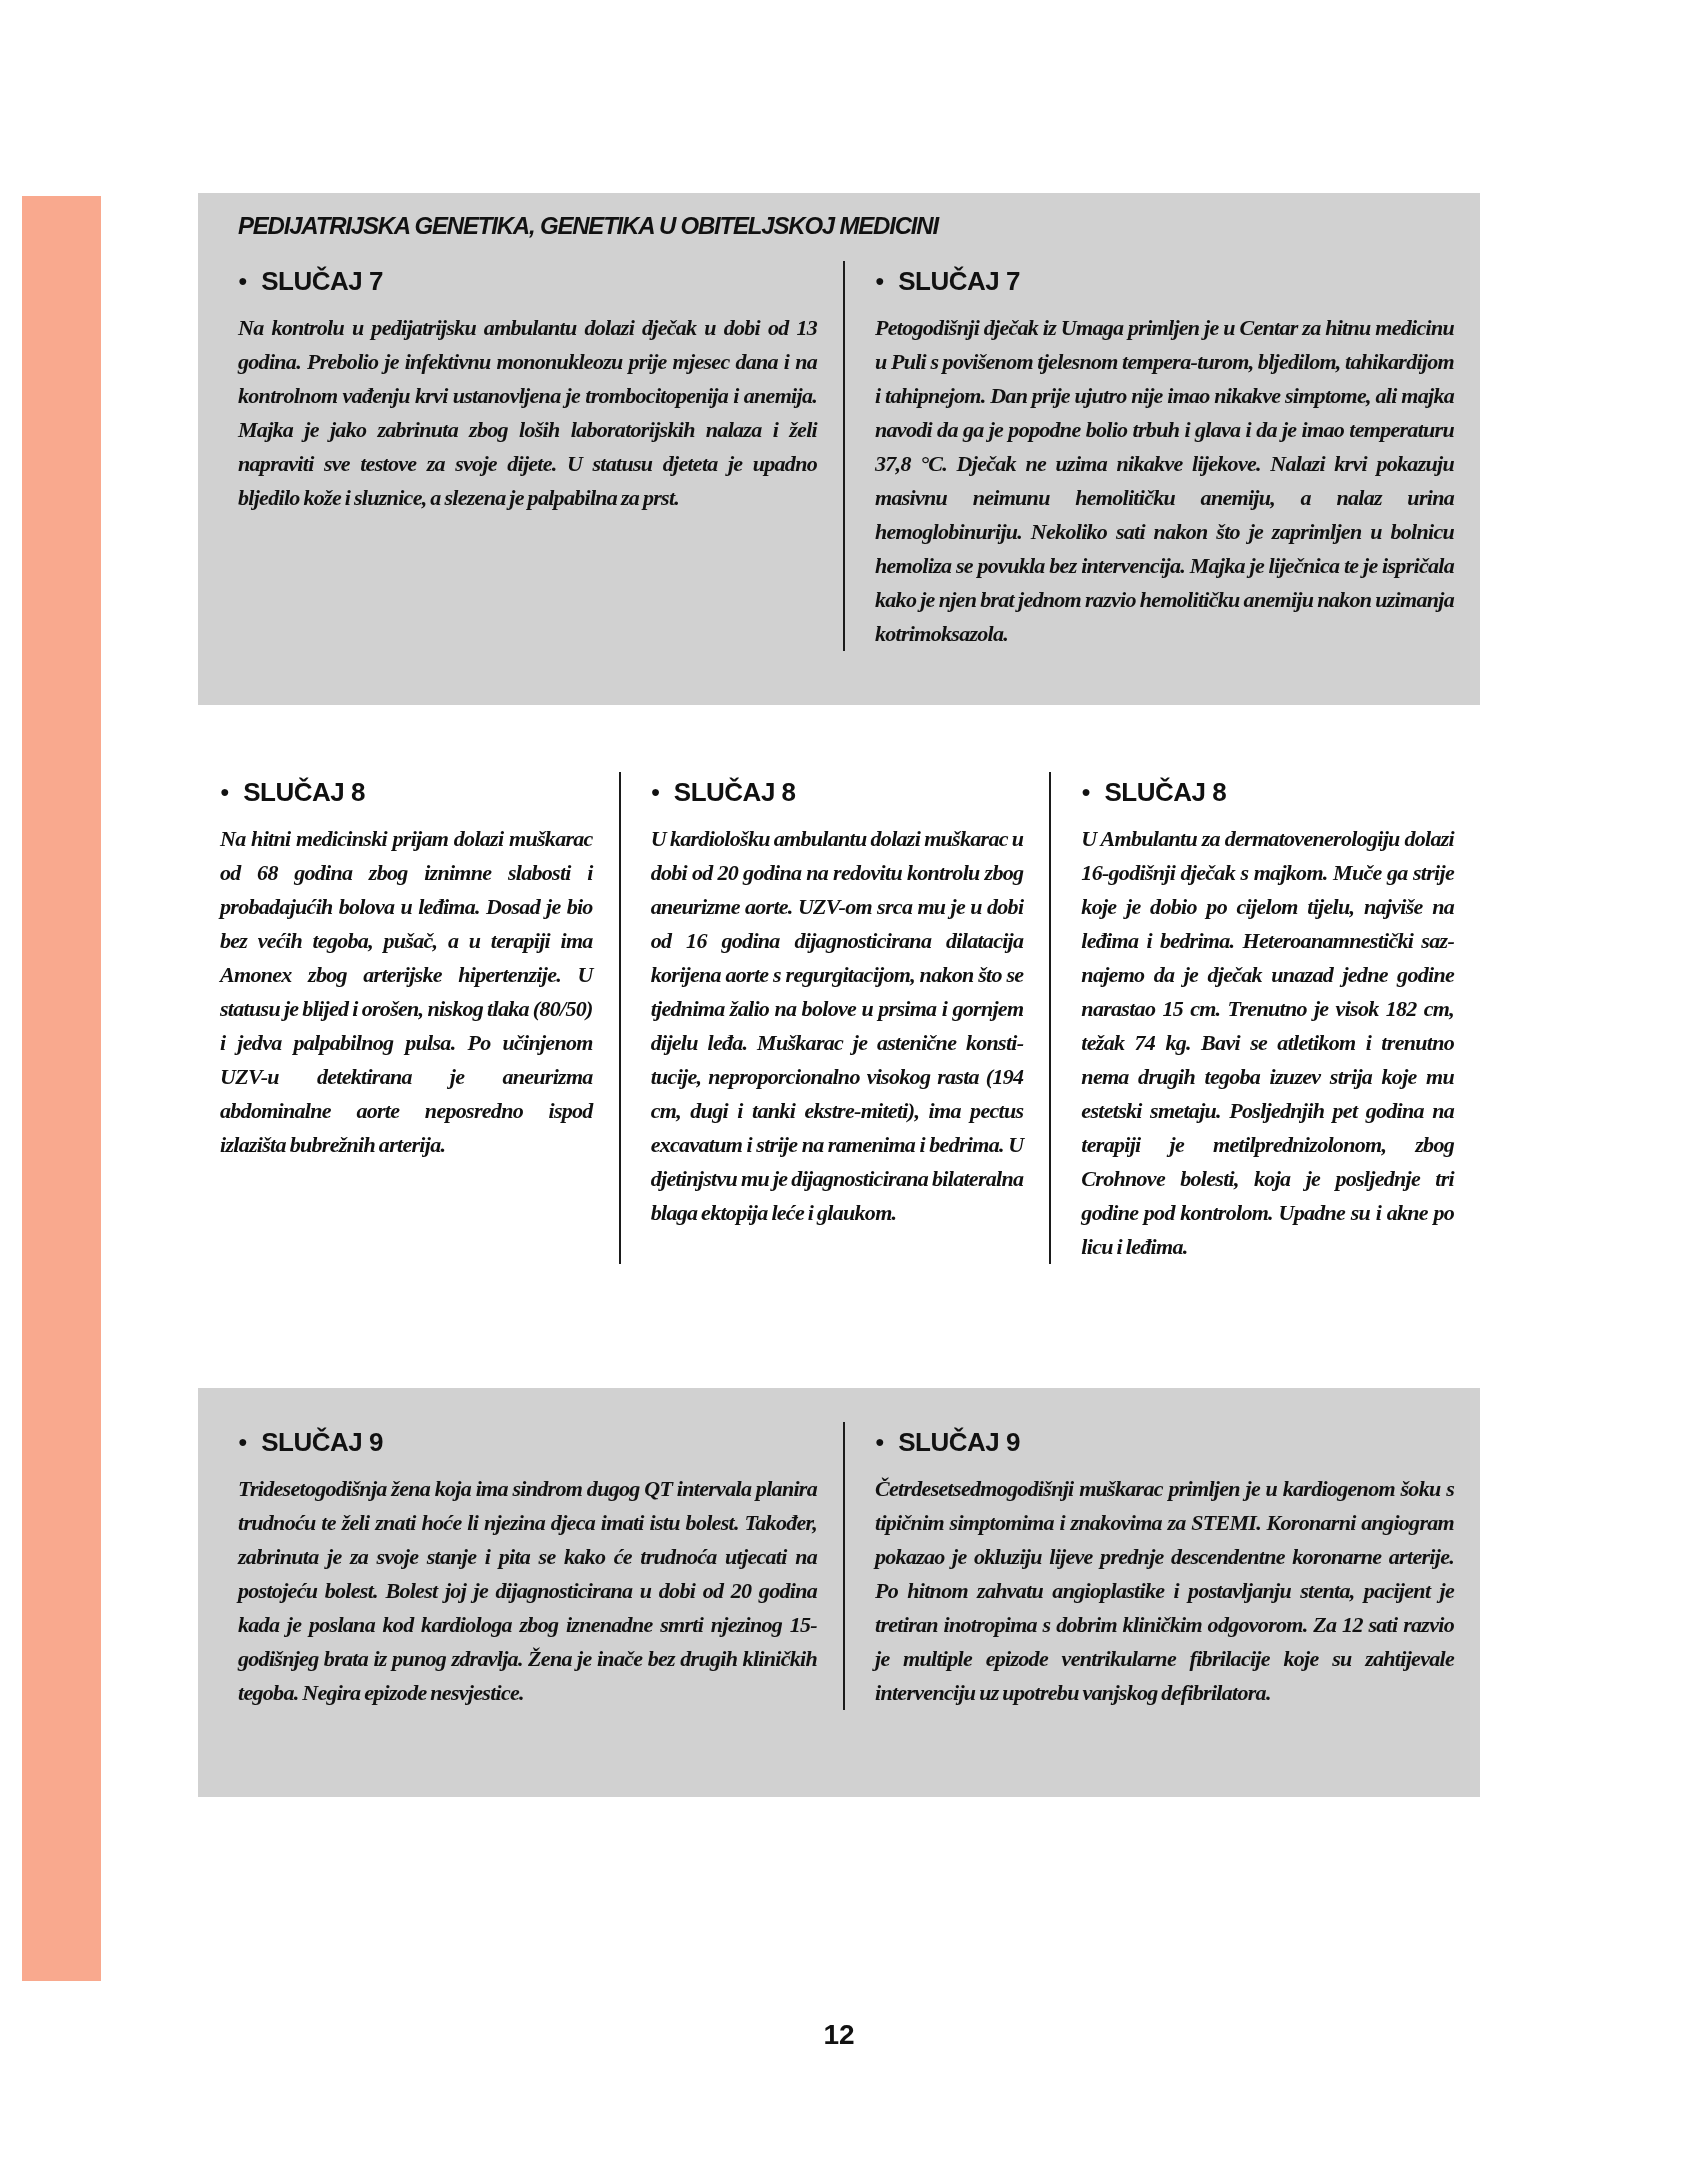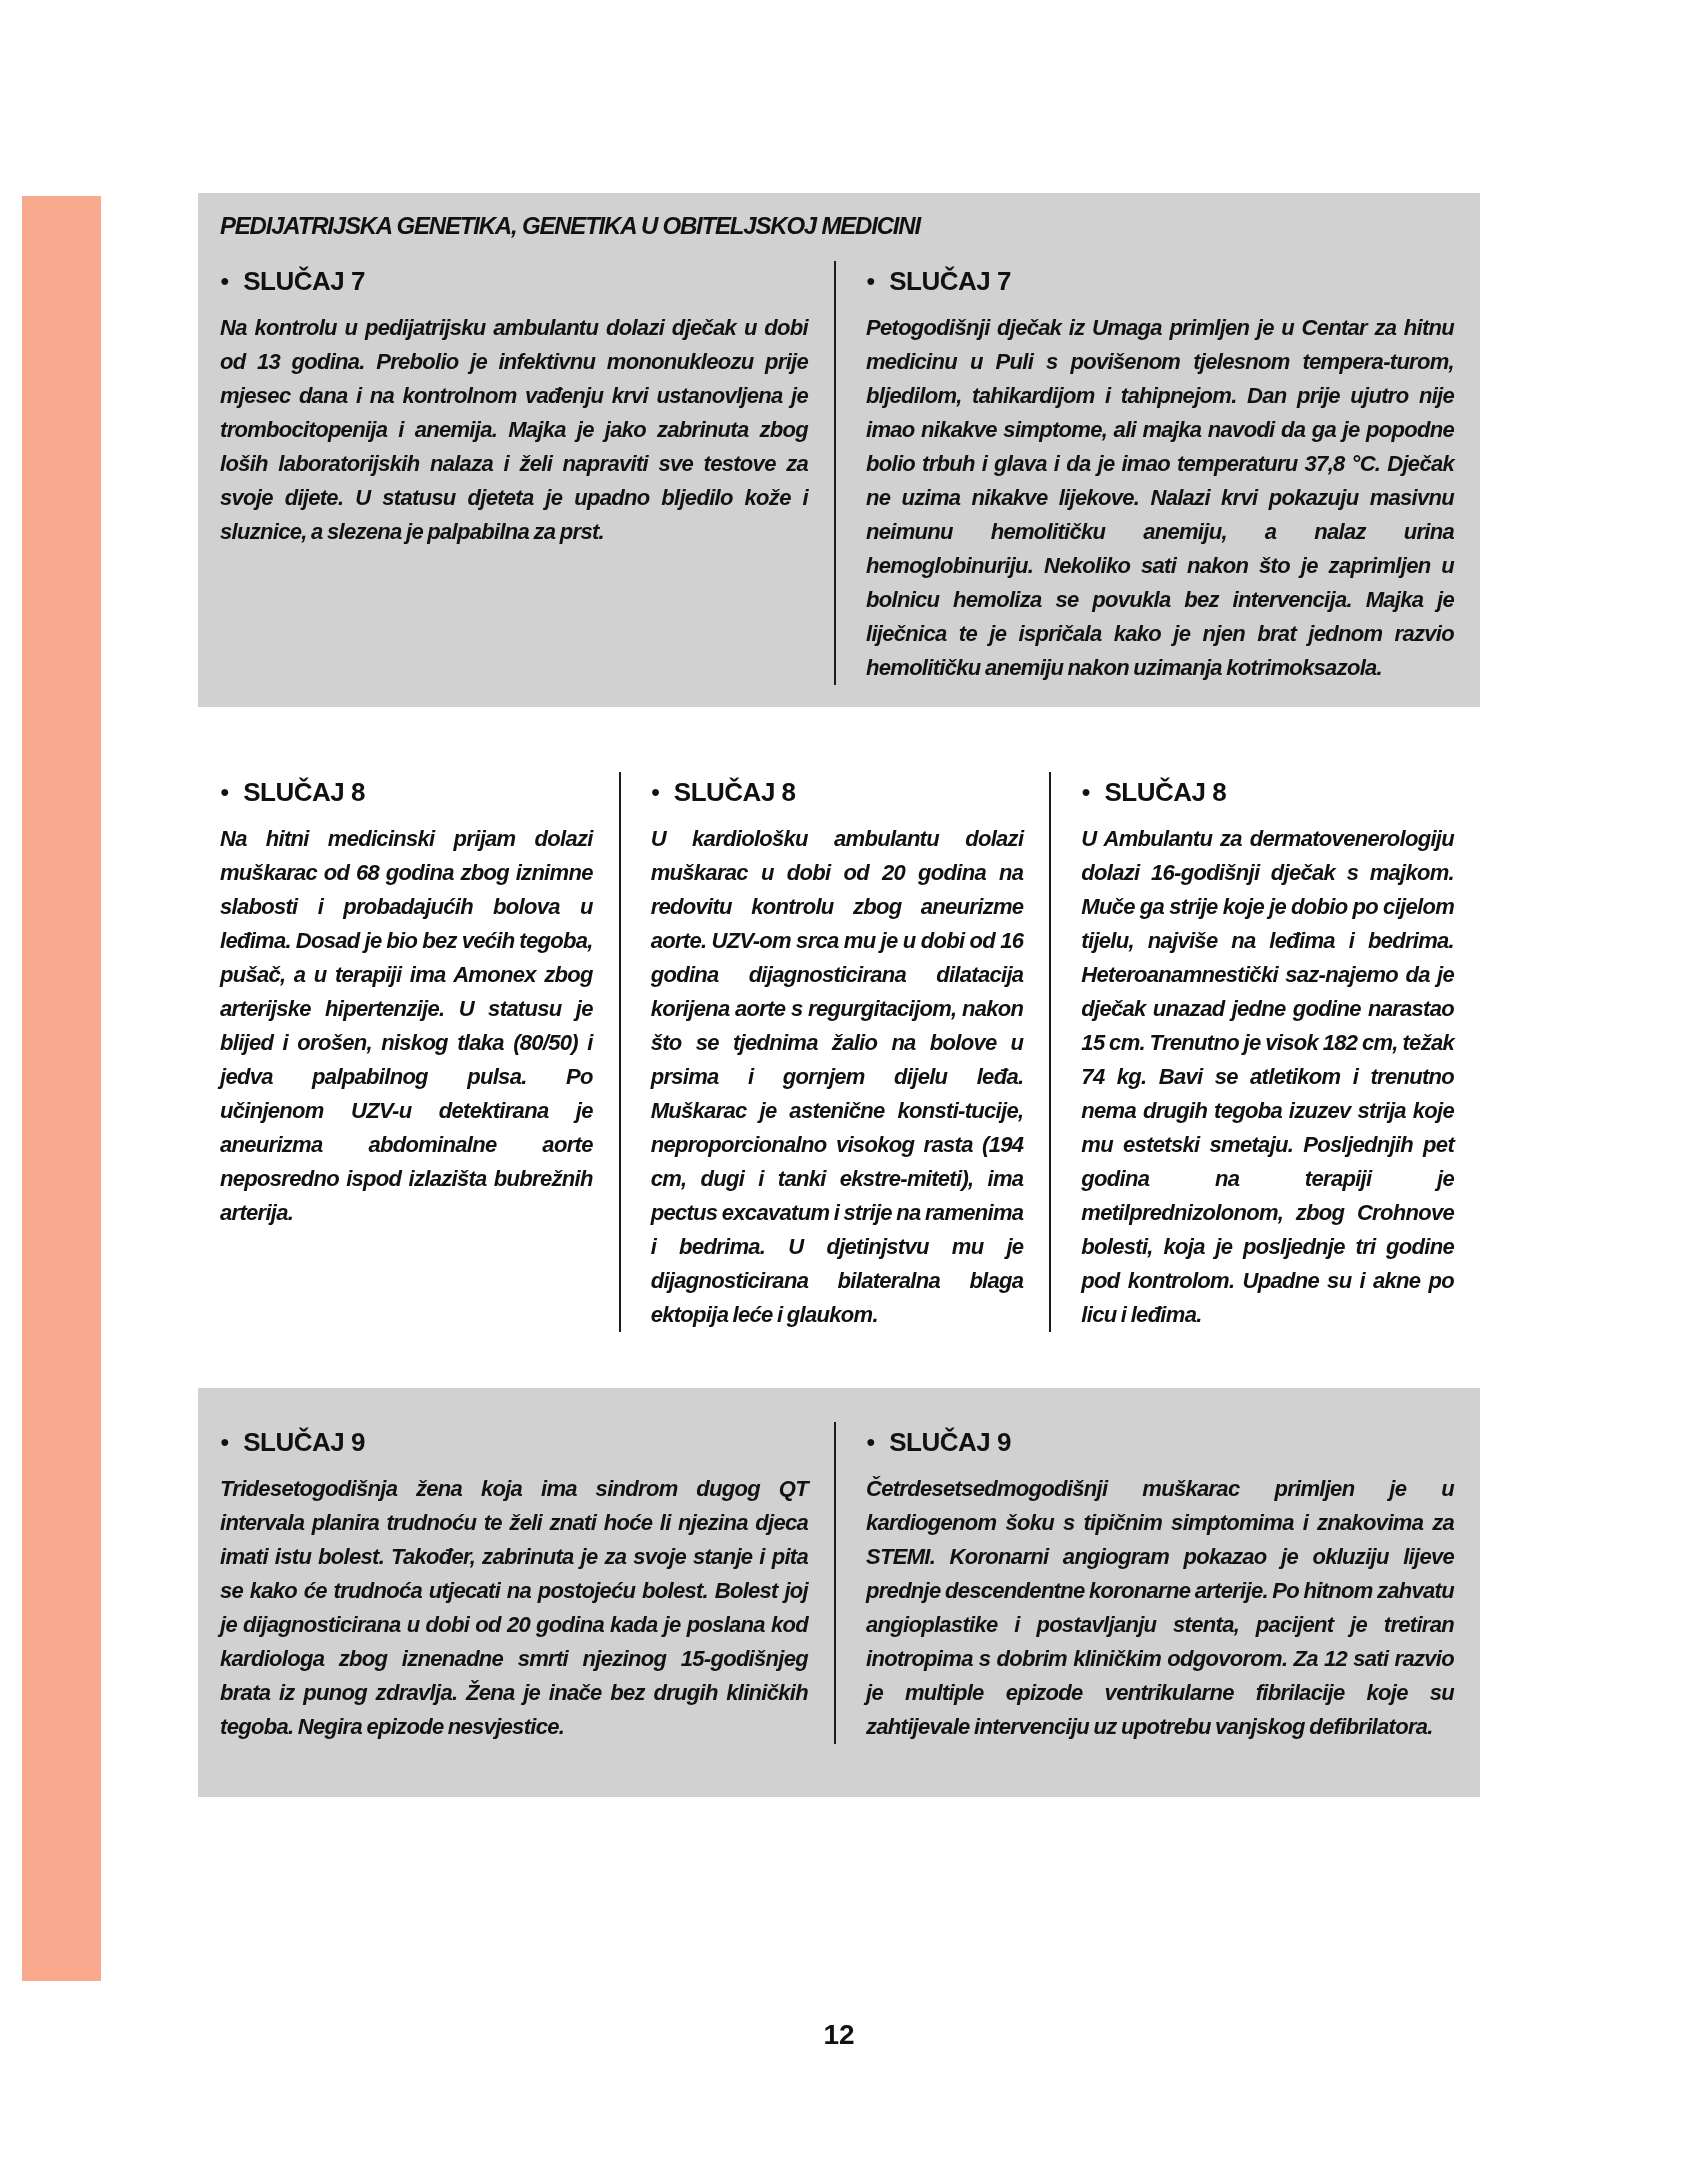--- a/index.html
+++ b/index.html
@@ -9,21 +9,21 @@
     overflow:hidden;
   }
   .accent-bar {
     position:absolute; left:22px; top:196px; width:79px; height:1785px;
     background:var(--accent_bar, #F9A98E);
   }
   .case-section {
     position:absolute; left:198px; width:1282px; box-sizing:border-box;
     padding:16px 0 22px 0;
   }
-  .case-section.gray { background:var(--case_box_bg, #D1D1D1); }
+  .case-section.gray { background:var(--case_box_bg, #D1D1D1);padding-left:18px; }
   #section-1 { top:193px; min-height:512px; }
   #section-2 { top:738px; }
   #section-3 { top:1388px; min-height:409px; }
   .section-header {
     margin:0 30px 0 22px;
     font-style:italic; font-weight:bold; font-size:24px; line-height:34px;
     letter-spacing:-1.2px; white-space:nowrap;
   }
   .columns { display:flex; align-items:stretch; margin-top:18px; }
   .column {
@@ -35,21 +35,21 @@
   }
   .case-label {
     display:flex; align-items:center; gap:14px;
     font-weight:bold; font-style:normal; font-size:26px; line-height:40px;
     letter-spacing:-0.5px;
   }
   .bullet { font-size:16px; line-height:1; }
   .case-text {
     margin:10px 0 0 0;
     font-style:italic; font-weight:bold; font-size:22px; line-height:34px;
-    text-align:justify; letter-spacing:-0.7px; word-spacing:-1px;
+    text-align:justify; letter-spacing:-0.7px; word-spacing:-1px;font-family:Liberation Serif, serif;
   }
   .page-number {
     position:absolute; top:2020px; left:198px; width:1282px;
     text-align:center; font-weight:bold; font-size:28px; line-height:30px;
   }
 </style>
 </head>
 <body>
 
 <div class="accent-bar"></div>

